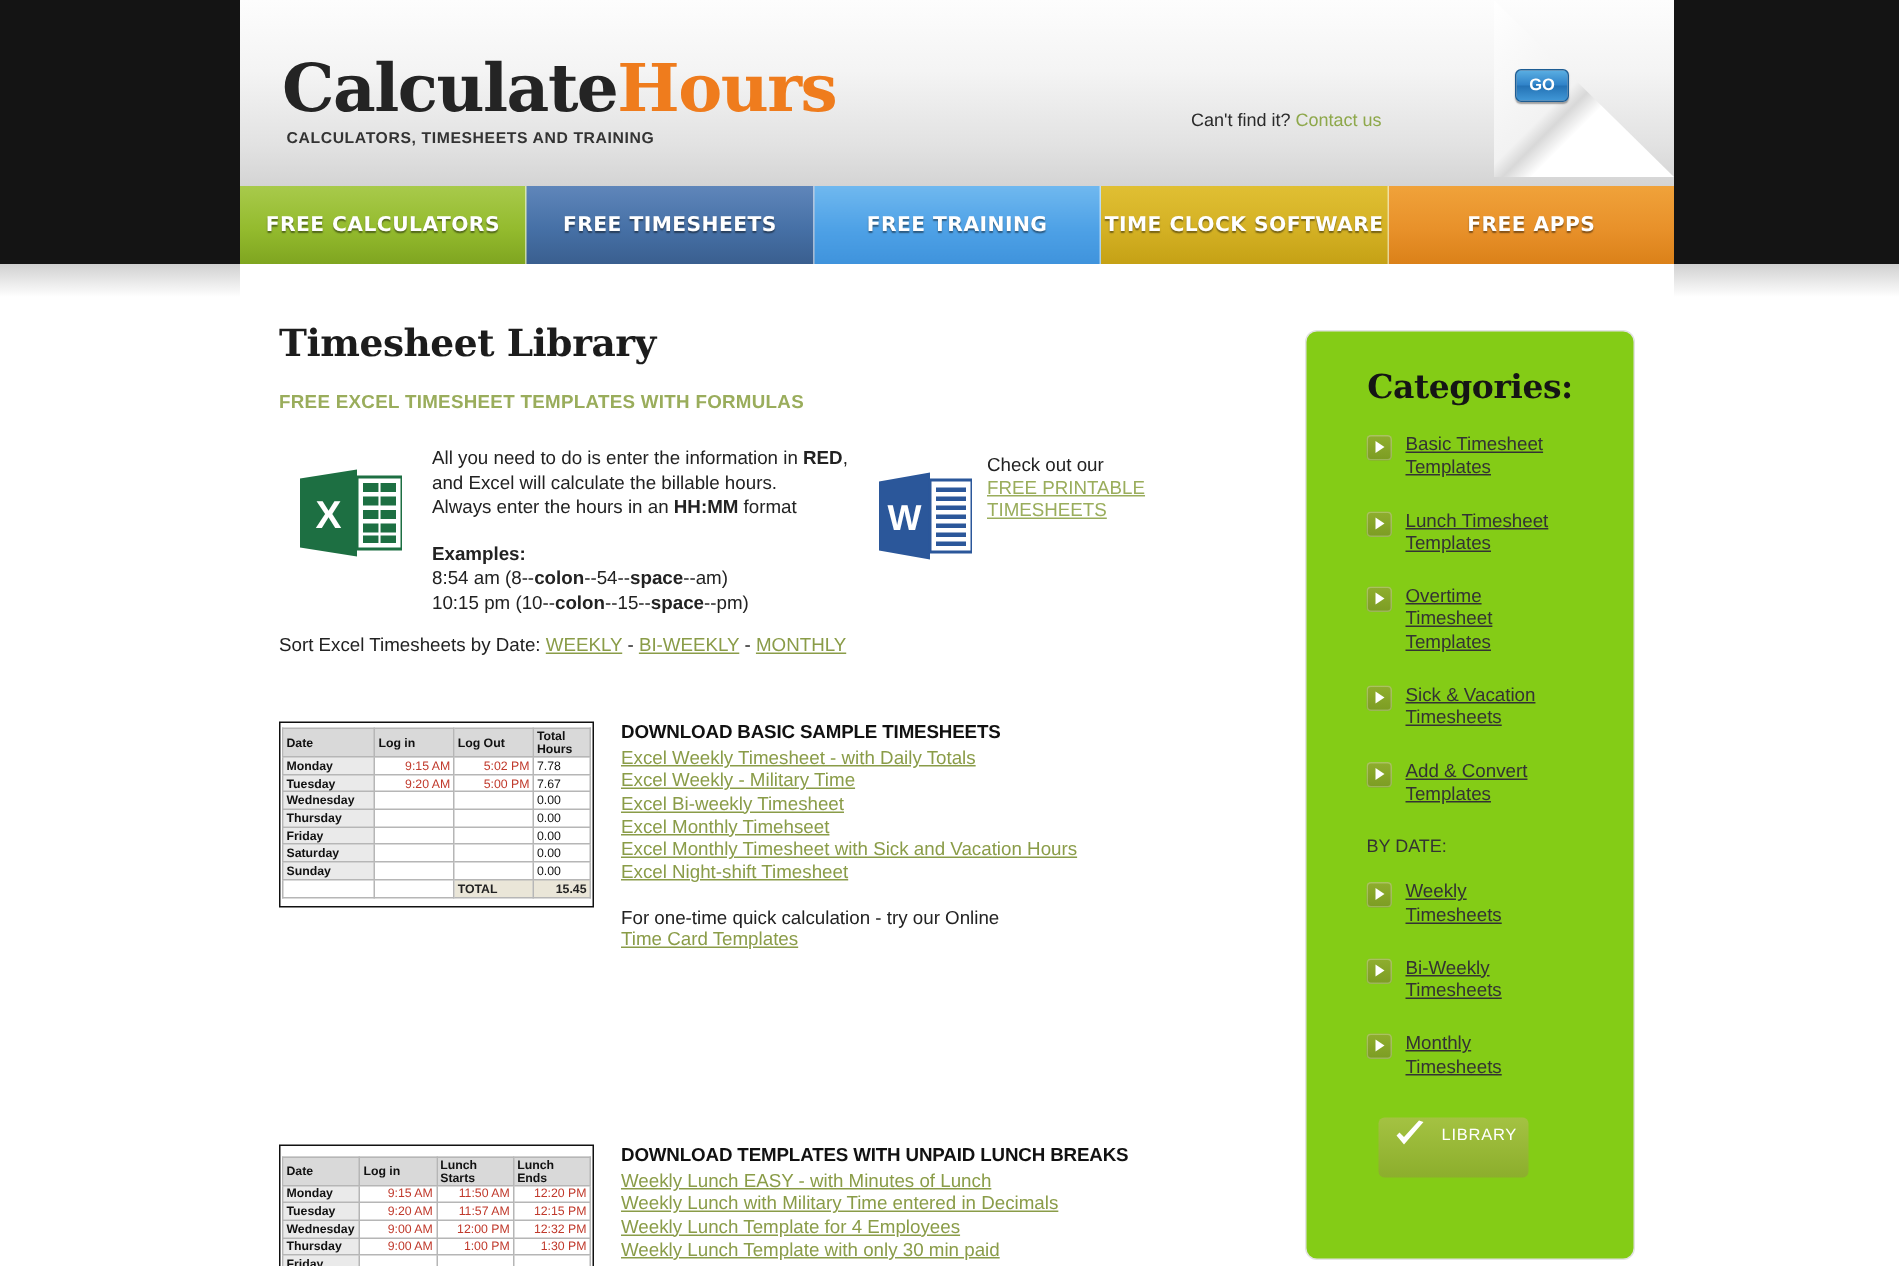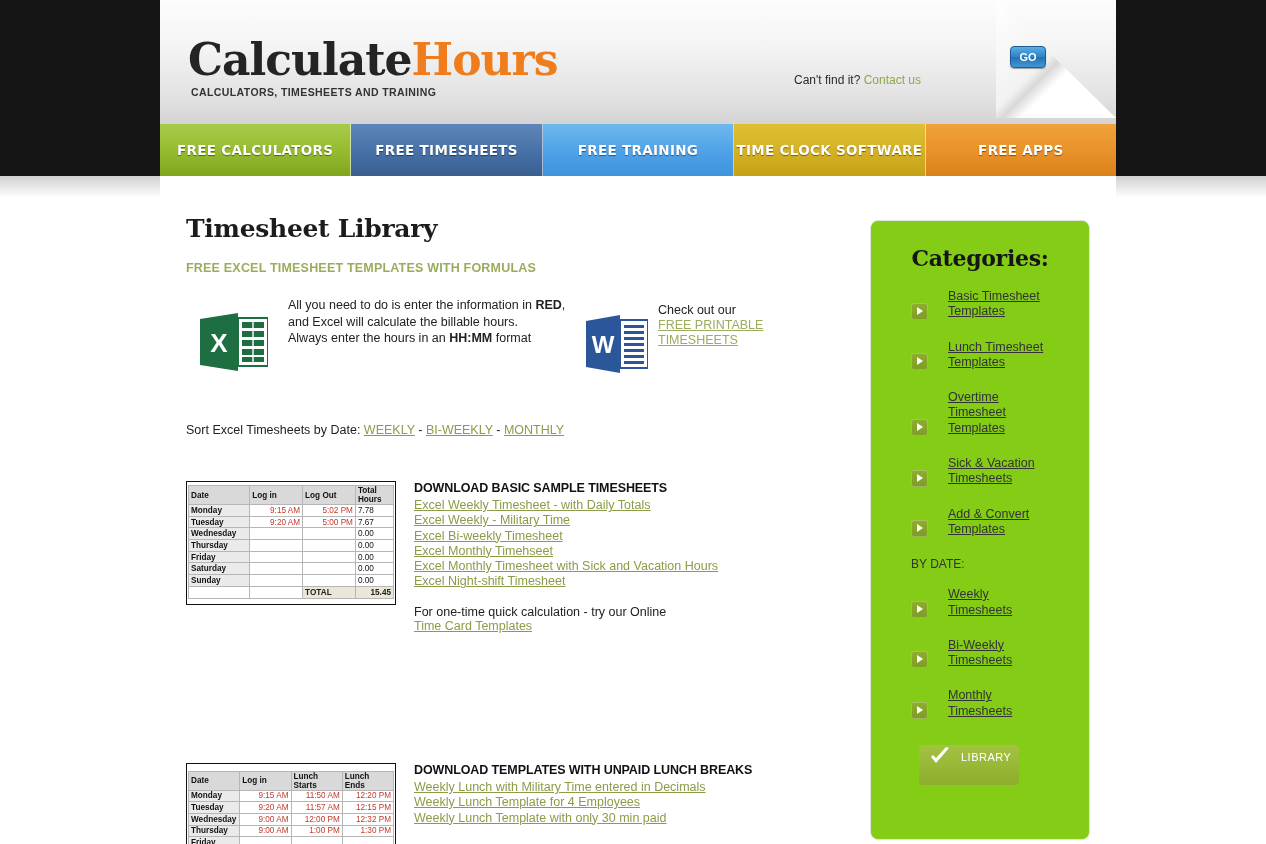--- a/index.html
+++ b/index.html
@@ -132,21 +132,21 @@
   .after-links { margin-top:15px; font-size:12.5px; color:#222; }
   .after-links a { color:#8a9c48; text-decoration:underline; }
 
   
   .sidebar {
     position:absolute; left:710px; top:44px; width:220px; min-height:620px;
     border:1px solid #e3e3e3; border-radius:8px; background:#84cc16; padding:16px 0 10px 0;
   }
   .cat-title { font-family:"DejaVu Serif",serif; font-weight:bold; font-size:22px;
                color:#151515; text-align:center; margin:8px 0 18px 0; letter-spacing:-0.3px; }
-  .cat-item { display:flex; align-items:flex-end; margin:0 0 20px 0; padding-left:40px;gap:11px; }
+  .cat-item { display:flex; align-items:flex-start; margin:0 0 20px 0; padding-left:40px; }
   .arrow-ic { flex:0 0 auto; width:17px; height:17px; border-radius:3px; margin-right:9px;
               margin-top:1px; position:relative;
               background:linear-gradient(to bottom,#8fae2e 0%,#7c9c23 100%);
               box-shadow:inset 0 0 0 1px rgba(255,255,255,.25); }
   .arrow-ic:after { content:""; position:absolute; left:6px; top:4px;
               border-left:6px solid #fff; border-top:4.5px solid transparent;
               border-bottom:4.5px solid transparent; }
   .cat-link { font-size:12.5px; line-height:15.3px; color:#333; text-decoration:underline;
               max-width:120px; display:block; }
   .bydate { padding-left:40px; font-size:12px; color:#333; margin:16px 0 16px 0; }
@@ -221,20 +221,29 @@
           <text x="19" y="41" font-family="Liberation Sans, sans-serif" font-size="26" font-weight="bold" fill="#ffffff" text-anchor="middle">X</text>
         </svg>
 
         <div class="intro-text">
           <div>
             <span>All you need to do is enter the information in </span><b>RED</b><span>,</span>
           </div>
           <div>and Excel will calculate the billable hours.</div>
           <div>
             <span>Always enter the hours in an </span><b>HH:MM</b><span> format</span>
+          </div>
+          <div class="examples">
+            <div style="font-weight:bold">Examples:</div>
+            <div>
+              <span>8:54 am (8--</span><b>colon</b><span>--54--</span><b>space</b><span>--am)</span>
+            </div>
+            <div>
+              <span>10:15 pm (10--</span><b>colon</b><span>--15--</span><b>space</b><span>--pm)</span>
+            </div>
           </div>
         </div>
 
         <div class="word-block">
           <svg class="w-icon" viewBox="0 0 62 62">
             <path d="M0,8 L34,2 L34,60 L0,54 Z" fill="#2b579a"></path>
             <rect x="34" y="7" width="28" height="48" fill="#ffffff" stroke="#2b579a" stroke-width="2"></rect>
             <g fill="#2b579a">
               <rect x="38" y="12" width="20" height="3"></rect>
               <rect x="38" y="18" width="20" height="3"></rect>
@@ -382,20 +391,21 @@
               <td class="blank"></td>
               <td class="blank"></td>
             </tr>
 
           </tbody>
             </table>
         </div>
 
         <div class="links-block">
           <div class="links-title">DOWNLOAD TEMPLATES WITH UNPAID LUNCH BREAKS</div>
+          <a href="#">Weekly Lunch EASY - with Minutes of Lunch</a>
           <a href="#">Weekly Lunch with Military Time entered in Decimals</a>
           <a href="#">Weekly Lunch Template for 4 Employees</a>
           <a href="#">Weekly Lunch Template with only 30 min paid</a>
 
         </div>
       </div>
 
     </div>
 
     <div class="sidebar">

